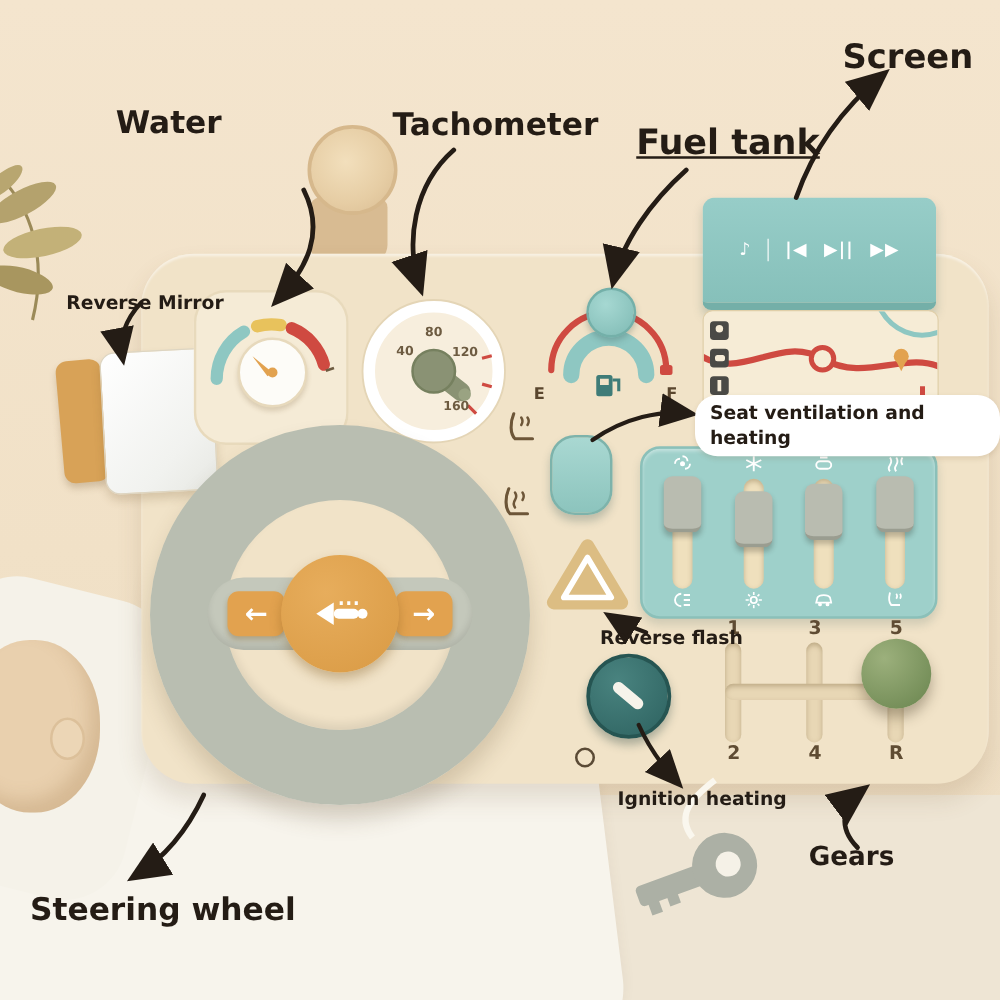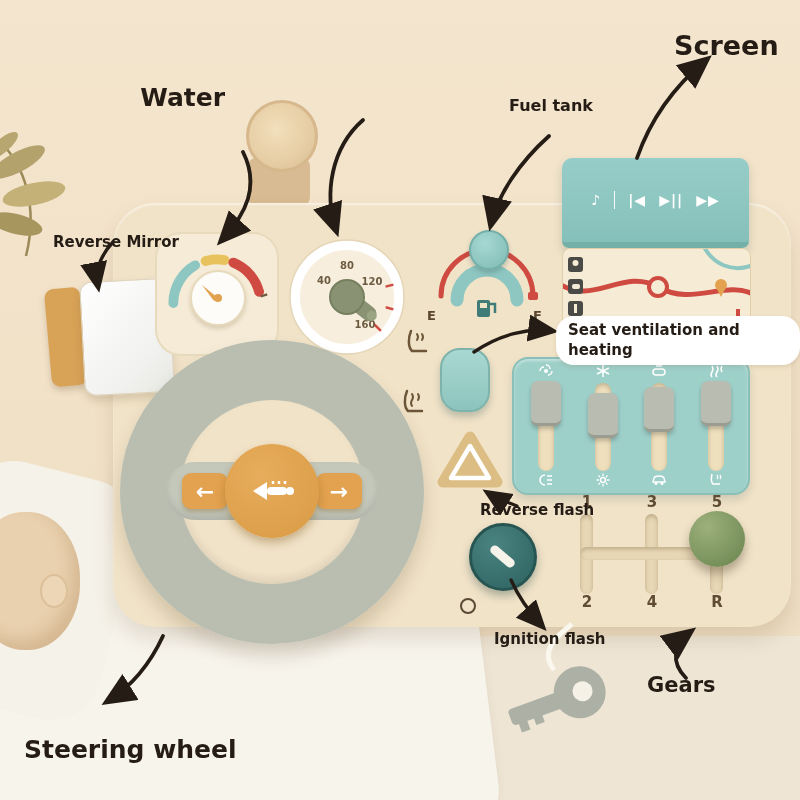--- a/index.html
+++ b/index.html
@@ -241,25 +241,26 @@
     <path d="M549,136 C520,162 498,194 491,224" stroke="#241c15" stroke-width="3.8" fill="none" stroke-linecap="round" marker-end="url(#ah)"></path>
     <path d="M637,158 C653,112 682,80 706,60" stroke="#241c15" stroke-width="3.8" fill="none" stroke-linecap="round" marker-end="url(#ah)"></path>
     <path d="M113,242 C100,256 95,270 98,286" stroke="#241c15" stroke-width="3.4" fill="none" stroke-linecap="round" marker-end="url(#ah)"></path>
     <path d="M474,352 C500,334 528,328 552,331" stroke="#241c15" stroke-width="3.4" fill="none" stroke-linecap="round" marker-end="url(#ah)"></path>
     <path d="M517,506 C506,502 496,498 488,493" stroke="#241c15" stroke-width="3.2" fill="none" stroke-linecap="round" marker-end="url(#ah)"></path>
     <path d="M511,580 C520,600 531,614 542,626" stroke="#241c15" stroke-width="3.4" fill="none" stroke-linecap="round" marker-end="url(#ah)"></path>
     <path d="M686,678 C670,662 674,644 690,632" stroke="#241c15" stroke-width="3.8" fill="none" stroke-linecap="round" marker-end="url(#ah)"></path>
     <path d="M163,636 C150,664 132,686 108,701" stroke="#241c15" stroke-width="3.8" fill="none" stroke-linecap="round" marker-end="url(#ah)"></path>
   </svg>
 
-  <div class="lbl lbl-big" style="left:45px;top:82px;width:180px;text-align:right;">
+  <div class="lbl lbl-big" style="left:45px;top:82px;width:180px;text-align:center;">
     <div>Water</div>
   </div>
-  <div class="lbl" style="left:509px;top:96px;font-size:16px;">Fuel tank</div>
+  <div class="lbl lbl-big" style="left:314px;top:84px;">Tachometer</div>
+  <div class="lbl" style="left:509px;top:96px;font-size:28px;text-decoration:underline;">Fuel tank</div>
   <div class="lbl" style="left:674px;top:28px;font-size:27px;">Screen</div>
   <div class="lbl lbl-small" style="left:53px;top:233px;">Reverse Mirror</div>
   <div class="lbl lbl-small pill" style="left:556px;top:316px;">Seat ventilation and heating</div>
   <div class="lbl lbl-small" style="left:480px;top:501px;">Reverse flash</div>
-  <div class="lbl lbl-small" style="left:494px;top:630px;">Ignition flash</div>
+  <div class="lbl lbl-small" style="left:494px;top:630px;">Ignition heating</div>
   <div class="lbl" style="left:647px;top:672px;font-size:21px;">Gears</div>
-  <div class="lbl lbl-big" style="left:24px;top:734px;">Steering wheel</div>
+  <div class="lbl lbl-big" style="left:24px;top:712px;">Steering wheel</div>
 
 </div>
 
 </body></html>

